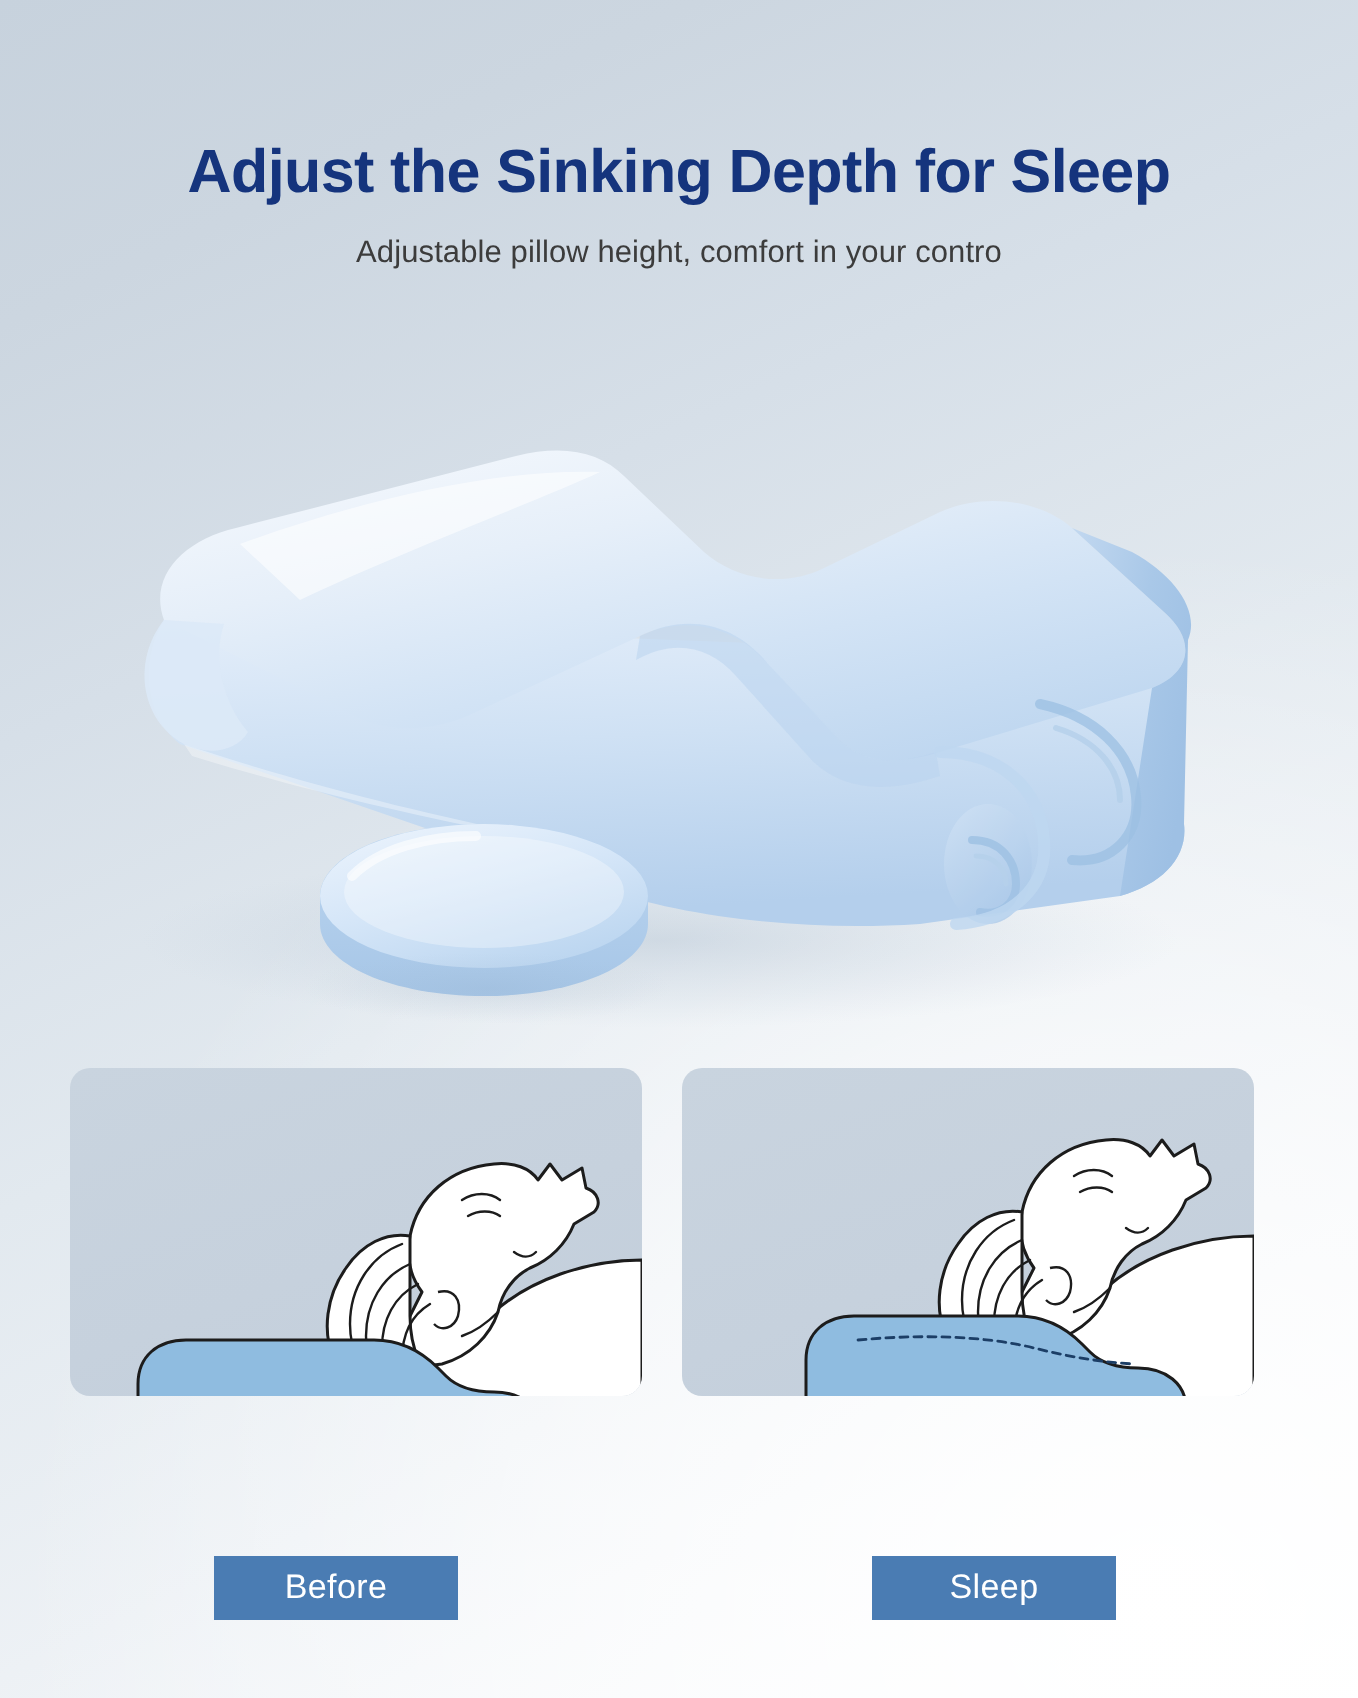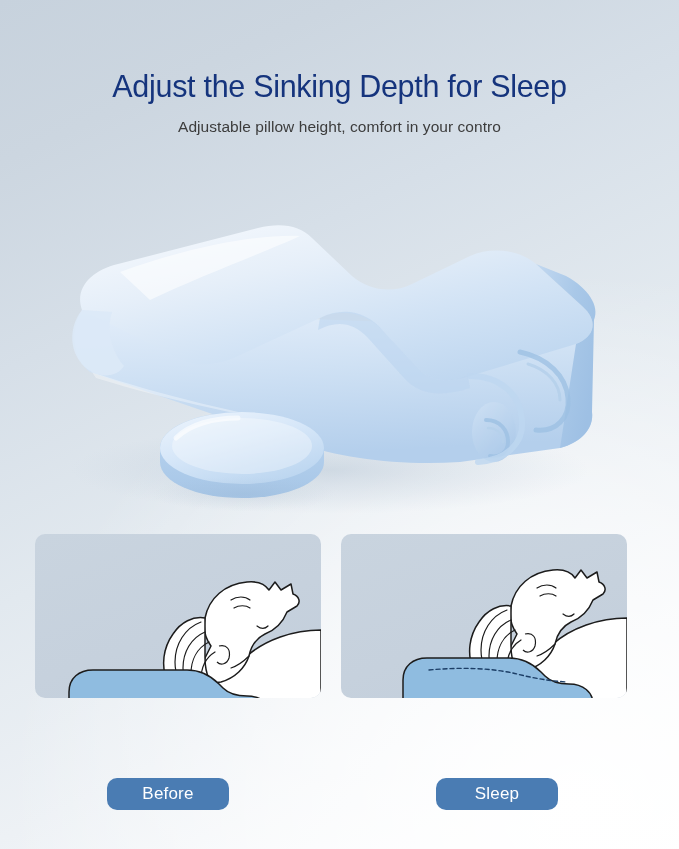--- a/index.html
+++ b/index.html
@@ -28,21 +28,21 @@
     position: absolute;
     left: 0;
     top: 0;
     width: 679px;
     text-align: center;
   }
   .title {
     margin: 0;
     padding-top: 70px;
     font-size: 30.5px;
-    font-weight: normal;
+    font-weight: bold;
     letter-spacing: -0.3px;
     color: #15347d;
     line-height: 1.08;
     white-space: nowrap;
   }
   .subtitle {
     margin: 0;
     padding-top: 15px;
     font-size: 15.5px;
     font-weight: normal;
@@ -81,21 +81,21 @@
   .panel.left  { left: 35px; }
   .panel.right { left: 341px; }
   .panel svg { display: block; }
 
   .btn {
     position: absolute;
     top: 244px;
     width: 122px;
     height: 32px;
     background: #4a7cb3;
-    border-radius: 10px;
+    border-radius: 0;
     color: #ffffff;
     font-size: 17px;
     line-height: 32px;
     text-align: center;
     letter-spacing: 0.2px;
     box-sizing: border-box;
   }
   .btn.left  { left: 107px; }
   .btn.right { left: 436px; }
 </style>

